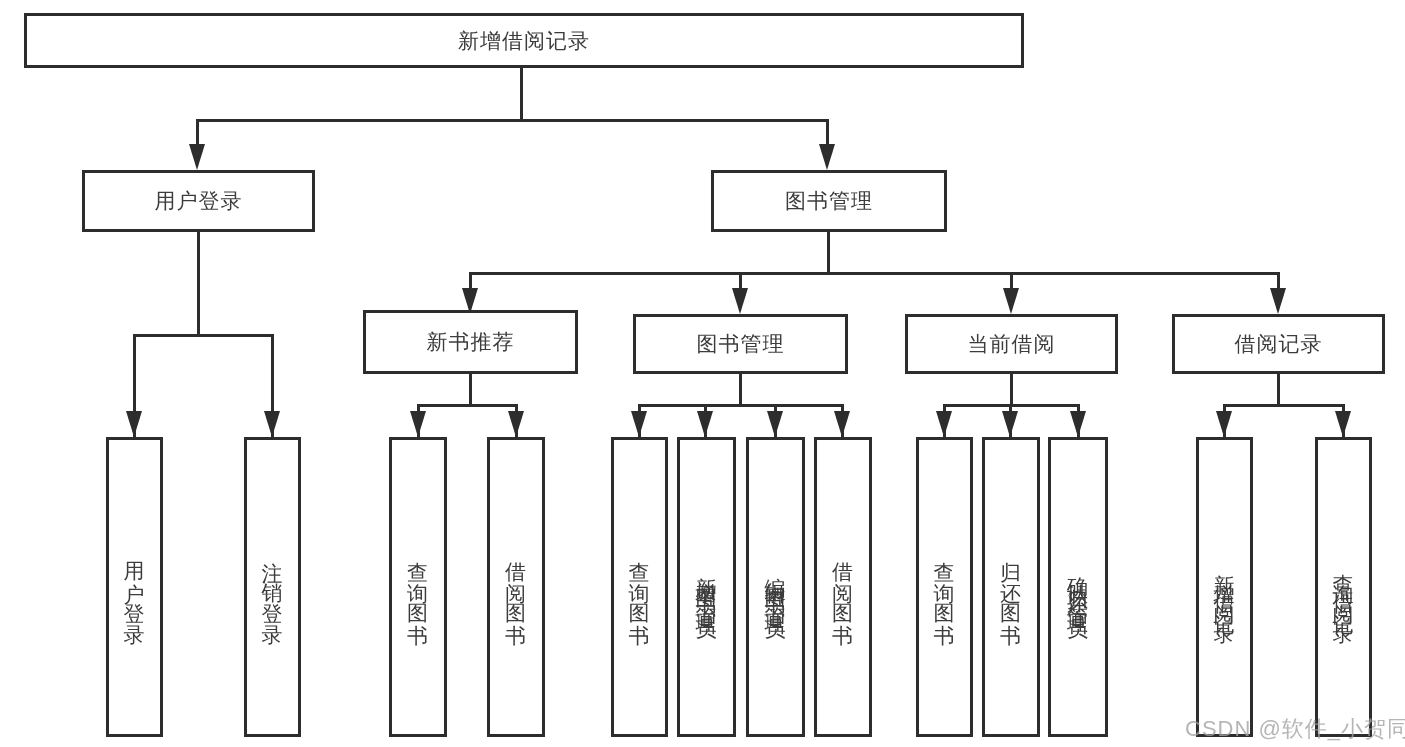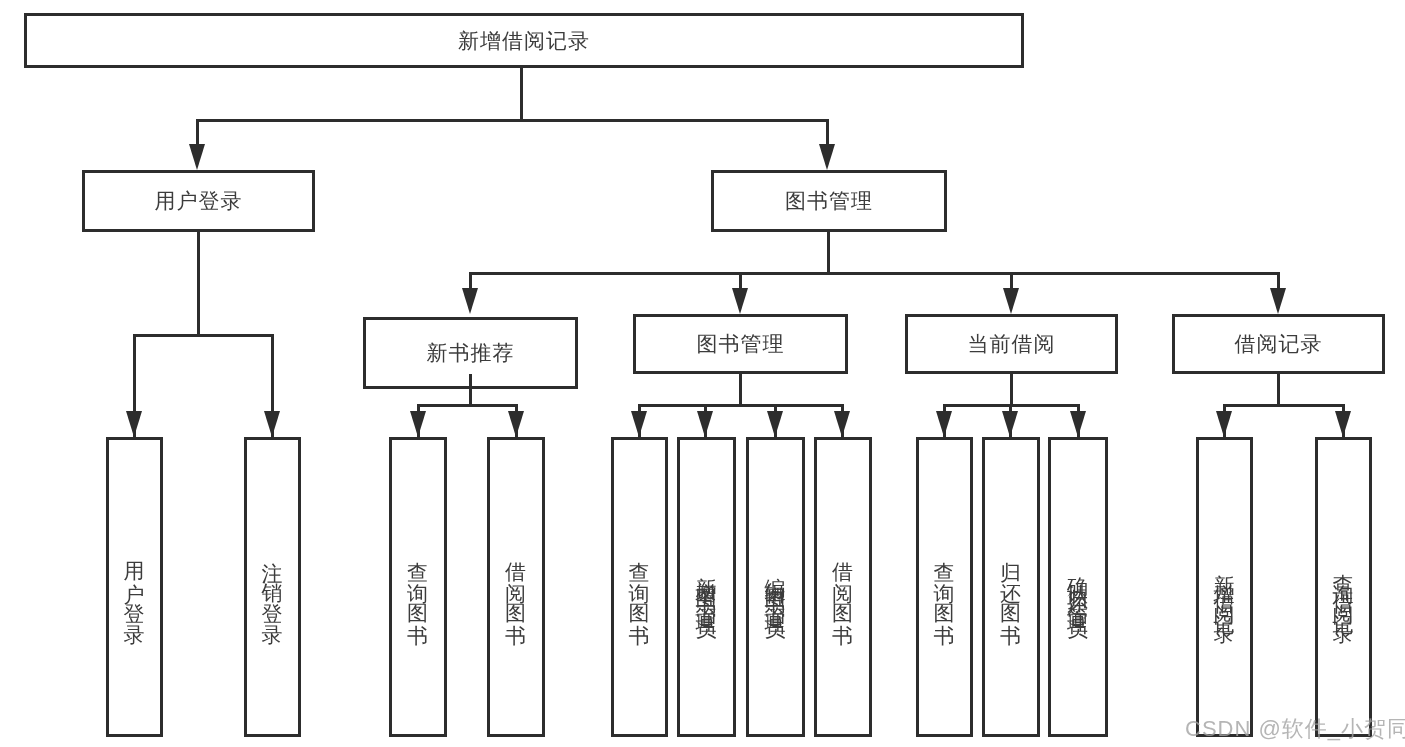--- a/index.html
+++ b/index.html
@@ -59,21 +59,21 @@
   <div class="h" style="left:469px;top:272px;width:811px"></div>
   <div class="v" style="left:469px;top:272px;height:22px"></div>
   <div class="a" style="left:462px;top:288px"></div>
   <div class="v" style="left:739px;top:272px;height:22px"></div>
   <div class="a" style="left:732px;top:288px"></div>
   <div class="v" style="left:1010px;top:272px;height:22px"></div>
   <div class="a" style="left:1003px;top:288px"></div>
   <div class="v" style="left:1277px;top:272px;height:22px"></div>
   <div class="a" style="left:1270px;top:288px"></div>
 
-  <div class="n" style="left:363px;top:317px;width:215px;height:72px">新书推荐</div>
+  <div class="n" style="left:363px;top:310px;width:215px;height:64px">新书推荐</div>
   <div class="n" style="left:633px;top:314px;width:215px;height:60px">图书管理</div>
   <div class="n" style="left:1172px;top:314px;width:213px;height:60px">借阅记录</div>
   <div class="n" style="left:905px;top:314px;width:213px;height:60px">当前借阅</div>
 
   <div class="v" style="left:469px;top:374px;height:33px"></div>
   <div class="h" style="left:417px;top:404px;width:101px"></div>
   <div class="v" style="left:417px;top:404px;height:33px"></div>
   <div class="a" style="left:410px;top:411px"></div>
   <div class="v" style="left:515px;top:404px;height:33px"></div>
   <div class="a" style="left:508px;top:411px"></div>

